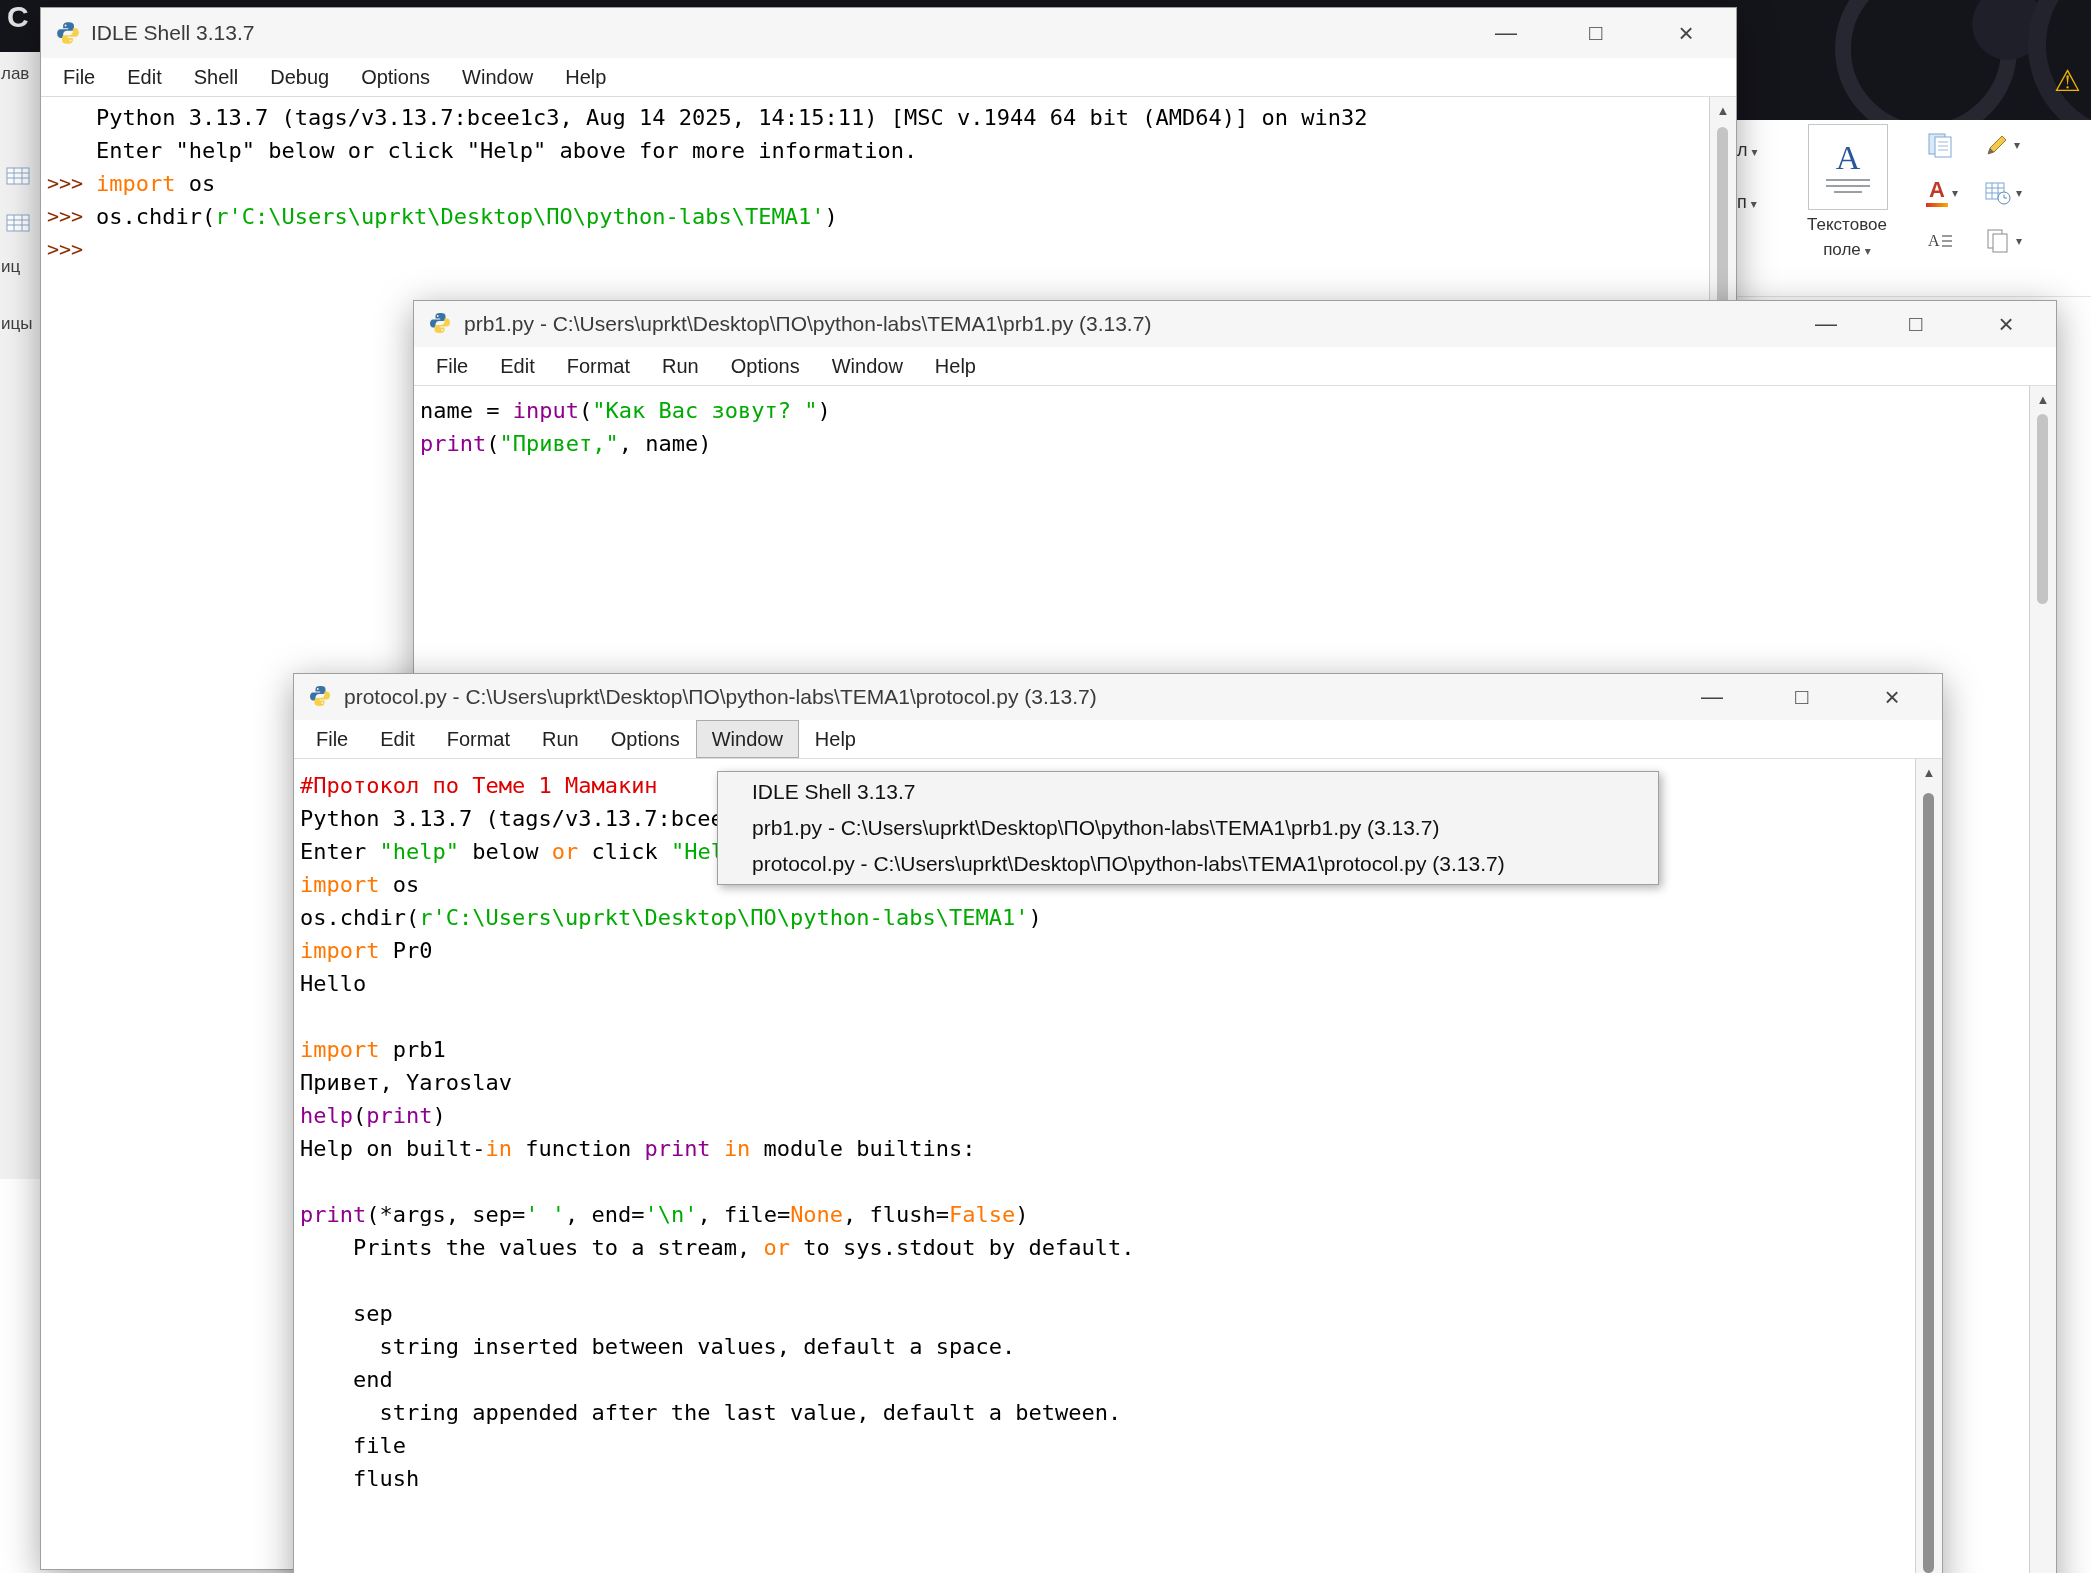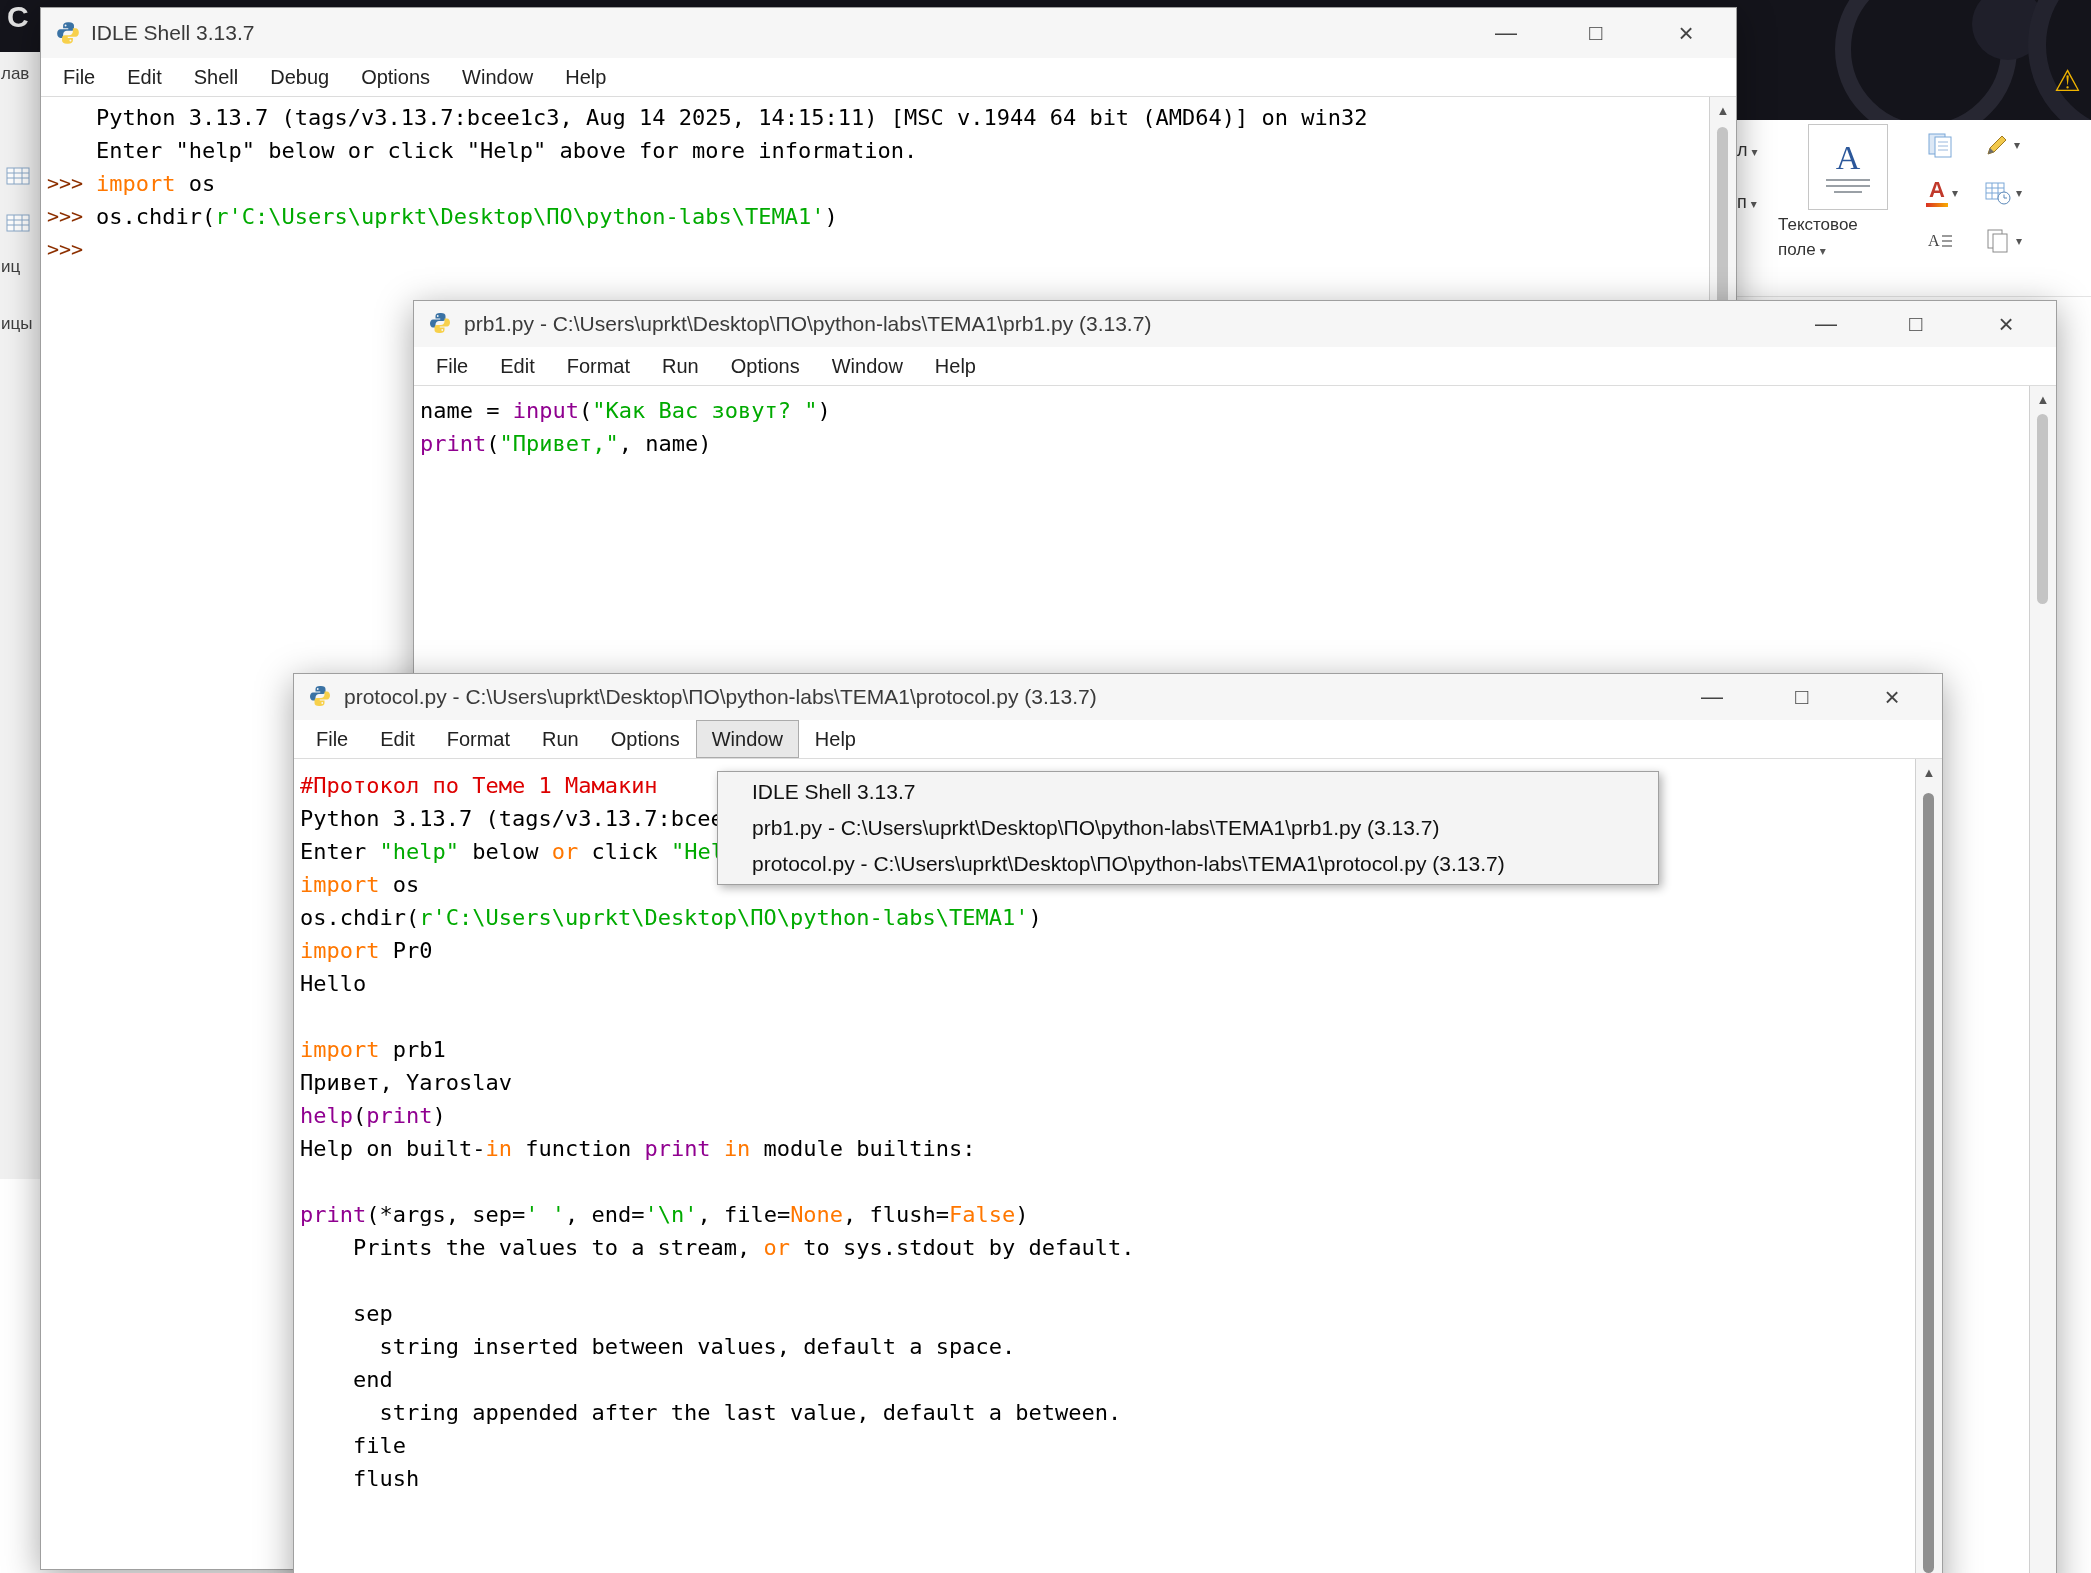--- a/index.html
+++ b/index.html
@@ -24,21 +24,21 @@
 
   
   #ribbon{position:absolute;left:1734px;top:120px;width:357px;height:176px;background:#fff;border-bottom:1px solid #e4e4e4;}
   .partial-label{position:absolute;font-size:18px;color:#333;}
   #pl1{left:3px;top:20px;} #pl2{left:3px;top:72px;}
   .dd-arrow{font-size:12px;color:#555;margin-left:4px;}
   #tb-btn{position:absolute;left:74px;top:4px;width:78px;height:84px;border:1px solid #c6c6c6;background:#fff;
           display:flex;flex-direction:column;align-items:center;justify-content:center;}
   #tb-a{font-family:"Liberation Serif",serif;font-size:34px;color:#2b579a;line-height:1;}
   .tb-line{display:block;height:2px;background:#9aa0a6;margin-top:4px;}
-  #tb-label{position:absolute;left:44px;top:92px;width:138px;text-align:left;font-size:17px;color:#333;line-height:25px;}
+  #tb-label{position:absolute;left:44px;top:92px;width:138px;text-align:center;font-size:17px;color:#333;line-height:25px;}
   .rb-cell{position:absolute;width:46px;height:34px;display:flex;align-items:center;}
   #rb1{left:192px;top:8px;} #rb2{left:250px;top:8px;}
   #rb3{left:192px;top:56px;} #rb4{left:250px;top:56px;}
   #rb5{left:192px;top:104px;} #rb6{left:250px;top:104px;}
   .font-a{font-size:22px;font-weight:bold;color:#c0392b;line-height:1;}
   .font-a-bar{display:block;width:22px;height:4px;background:linear-gradient(90deg,#d93025,#f9ab00);margin-top:2px;}
 
   
   .window{position:absolute;background:#fff;border:1px solid #9f9f9f;box-shadow:0 8px 34px rgba(0,0,0,0.35);}
   .titlebar{position:absolute;left:0;top:0;right:0;background:#f6f6f6;display:flex;align-items:center;padding-left:14px;}

